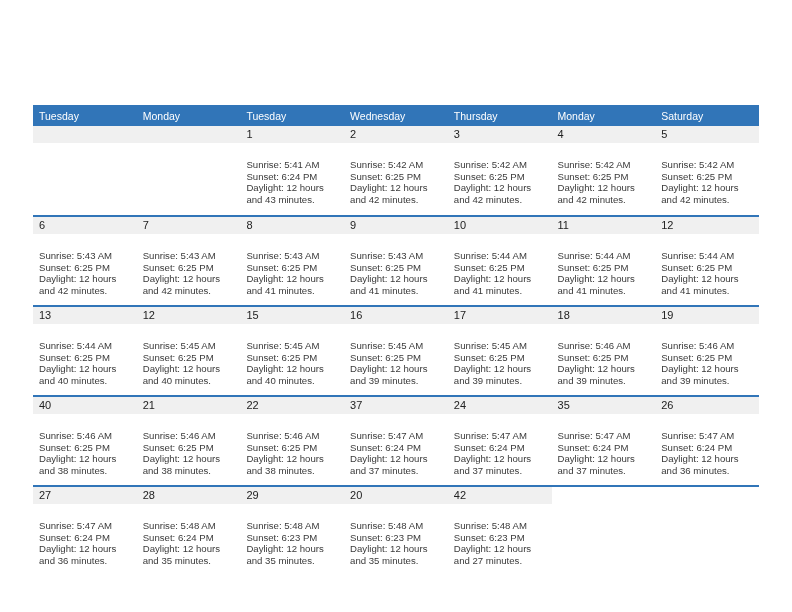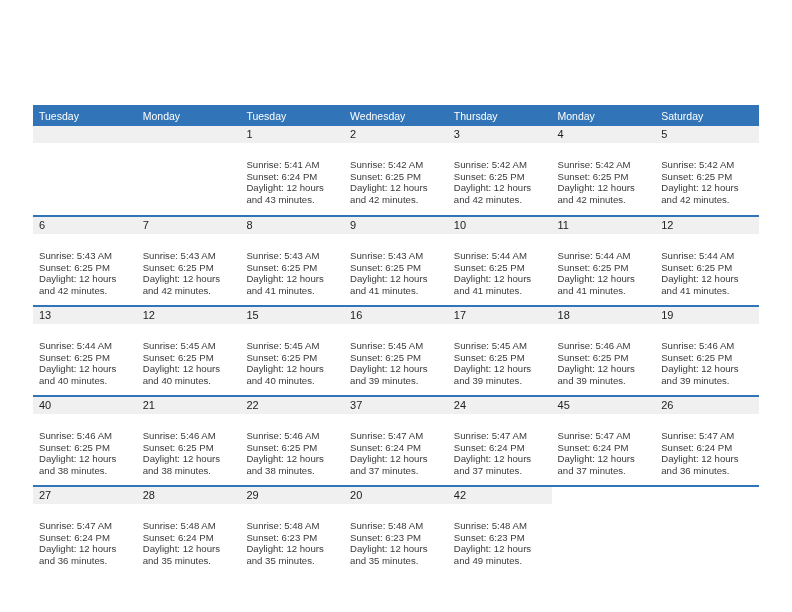--- a/index.html
+++ b/index.html
@@ -390,21 +390,21 @@
         <td class="daycell">
           <div class="daynum-band">24</div>
           <div class="detail">
             <div>Sunrise: 5:47 AM</div>
             <div>Sunset: 6:24 PM</div>
             <div>Daylight: 12 hours</div>
             <div>and 37 minutes.</div>
           </div>
         </td>
         <td class="daycell">
-          <div class="daynum-band">45</div>
+          <div class="daynum-band">35</div>
           <div class="detail">
             <div>Sunrise: 5:47 AM</div>
             <div>Sunset: 6:24 PM</div>
             <div>Daylight: 12 hours</div>
             <div>and 37 minutes.</div>
           </div>
         </td>
         <td class="daycell">
           <div class="daynum-band">26</div>
           <div class="detail">
@@ -452,21 +452,21 @@
             <div>Daylight: 12 hours</div>
             <div>and 35 minutes.</div>
           </div>
         </td>
         <td class="daycell">
           <div class="daynum-band">42</div>
           <div class="detail">
             <div>Sunrise: 5:48 AM</div>
             <div>Sunset: 6:23 PM</div>
             <div>Daylight: 12 hours</div>
-            <div>and 49 minutes.</div>
+            <div>and 27 minutes.</div>
           </div>
         </td>
         <td class="daycell blank">
           <div class="daynum-band"></div>
           <div class="detail"></div>
         </td>
         <td class="daycell blank">
           <div class="daynum-band"></div>
           <div class="detail"></div>
         </td>

